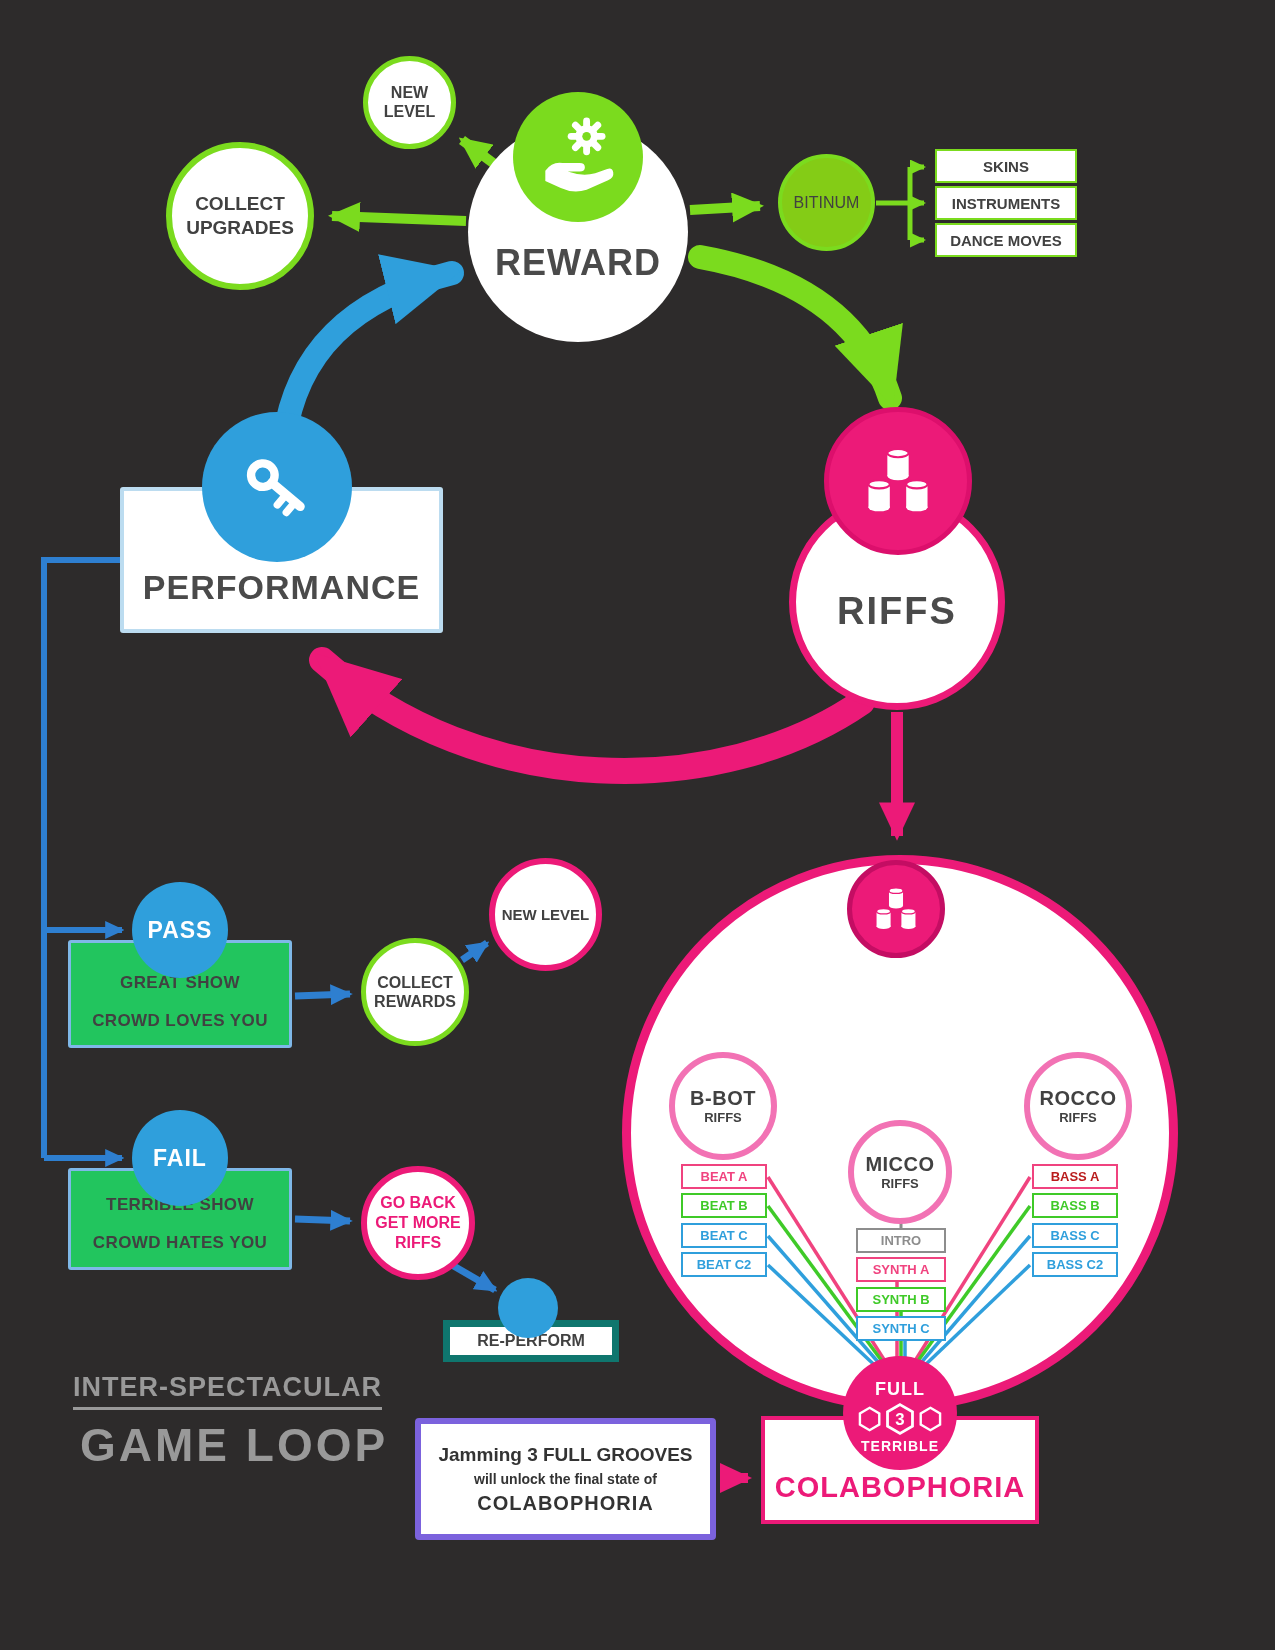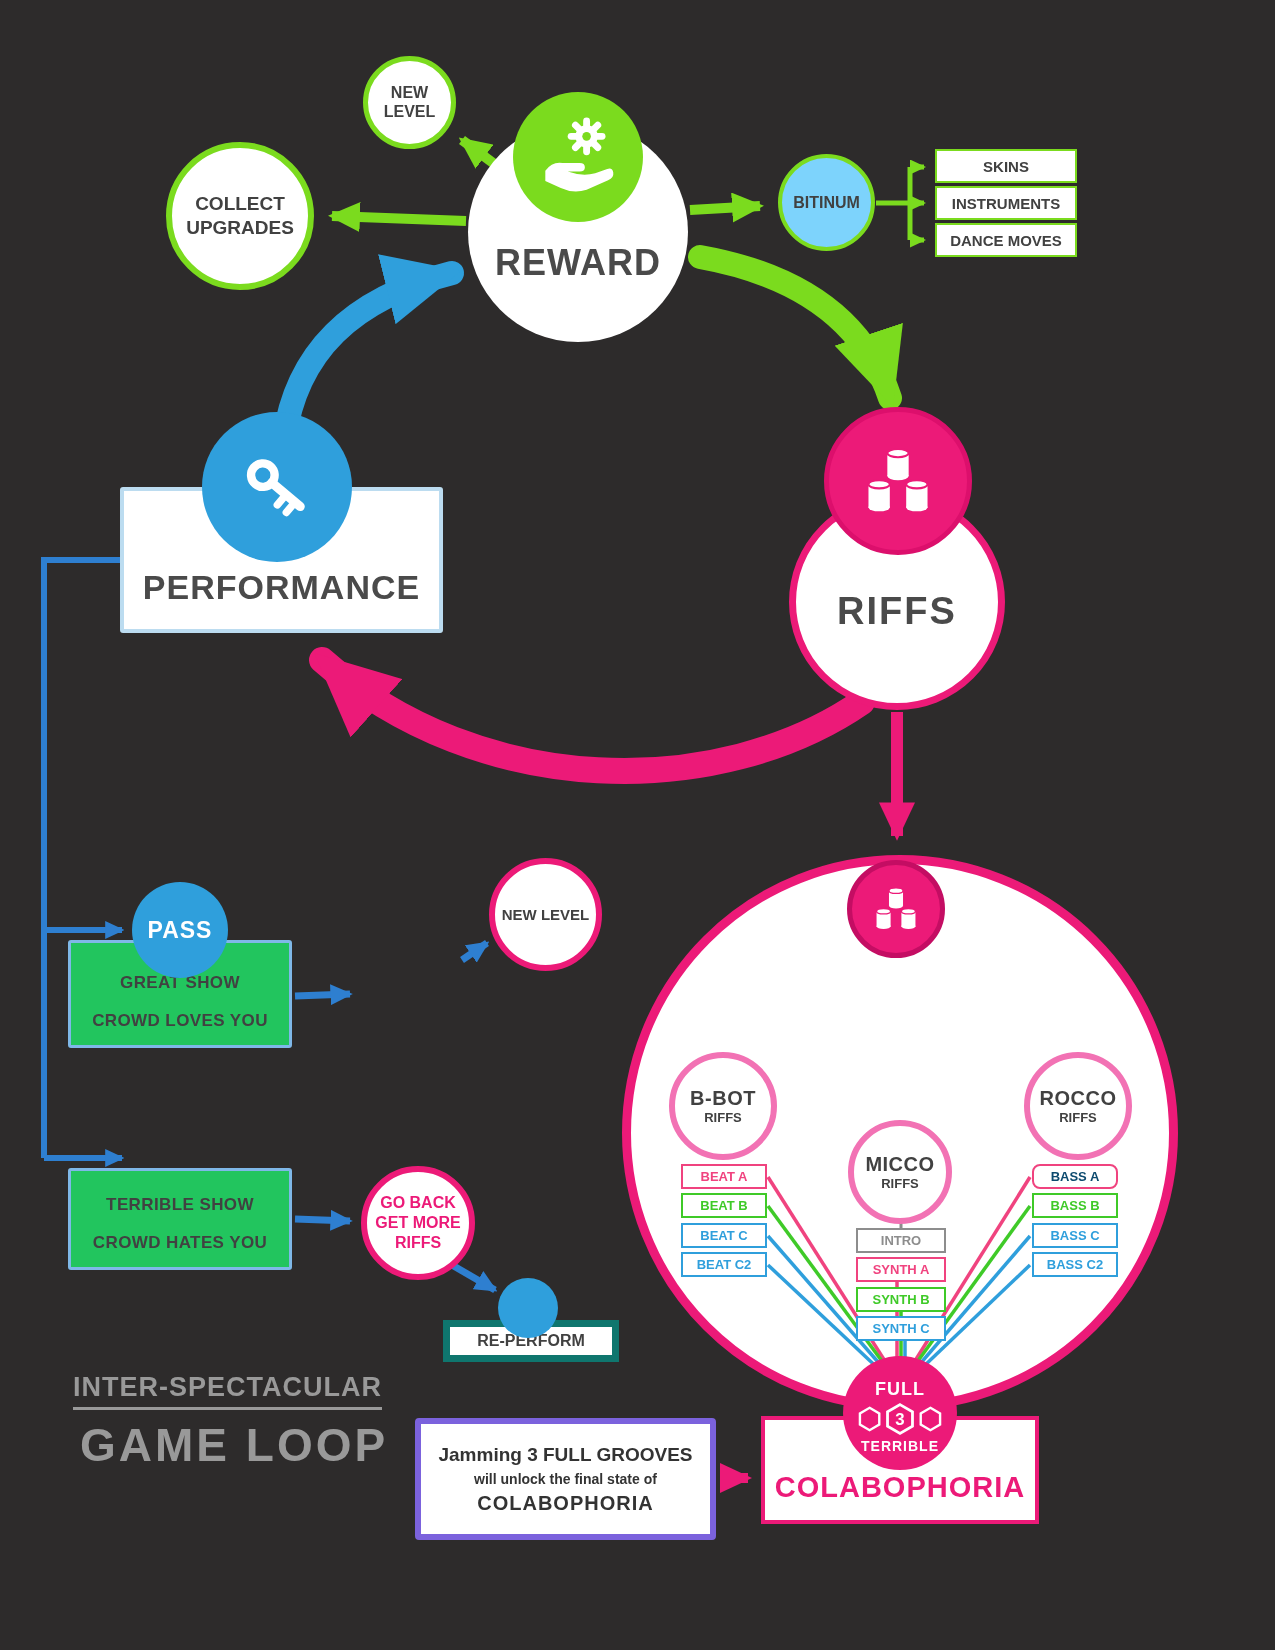--- a/index.html
+++ b/index.html
@@ -8,21 +8,21 @@
   .canvas{position:relative;width:1275px;height:1650px;background:#2d2b2b;overflow:hidden}
   .node{position:absolute}
   .circle{border-radius:50%;display:flex;flex-direction:column;align-items:center;justify-content:center;text-align:center}
   .wires{position:absolute;left:0;top:0;z-index:1}
   
   .new-level-top{left:363px;top:56px;width:93px;height:93px;background:#fff;border:5px solid #7bdb1e;font-weight:bold;font-size:16px;color:#414141;line-height:1.15;z-index:2}
   .reward-big{left:468px;top:122px;width:220px;height:220px;background:#fff;justify-content:flex-end;padding-bottom:58px;z-index:2}
   .reward-label{font-size:36px;font-weight:bold;color:#4a4a4a;letter-spacing:1px}
   .reward-icon{left:513px;top:92px;width:130px;height:130px;background:#7bdb1e;z-index:3}
   .spacebus{left:166px;top:142px;width:148px;height:148px;background:#fff;border:6px solid #7bdb1e;font-weight:bold;font-size:19px;color:#414141;line-height:1.25;padding:0 10px;z-index:2}
-  .bitinum{left:778px;top:154px;width:97px;height:97px;background:#7dd3fc;border:4px solid #7bdb1e;font-weight:bold;font-size:16px;color:#414141;z-index:2}
+  .bitinum{left:778px;top:154px;width:97px;height:97px;background:#84cc16;border:4px solid #7bdb1e;font-weight:normal;font-size:16px;color:#414141;z-index:2}
   .bit-box{position:absolute;left:935px;width:142px;height:34px;background:#fff;border:2px solid #7bdb1e;display:flex;align-items:center;justify-content:center;font-weight:bold;font-size:15px;color:#414141;z-index:2}
   .bit0{top:149px}.bit1{top:186px}.bit2{top:223px}
   
   .performance-box{left:120px;top:487px;width:323px;height:146px;background:#fff;border:4px solid #bcdcf0;border-radius:3px;display:flex;align-items:flex-end;justify-content:center;padding-bottom:22px;z-index:2}
   .performance-label{font-size:34px;font-weight:bold;color:#4a4a4a;letter-spacing:1px}
   .performance-icon{left:202px;top:412px;width:150px;height:150px;background:#2f9fdc;z-index:3}
   .riffs-big{left:789px;top:494px;width:216px;height:216px;background:#fff;border:7px solid #ec1a78;justify-content:flex-end;padding-bottom:70px;z-index:2}
   .riffs-label{font-size:38px;font-weight:bold;color:#4a4a4a;letter-spacing:2px}
   .riffs-icon{left:824px;top:407px;width:148px;height:148px;background:#ec1a78;border:5px solid #dc0f6c;z-index:3}
   
@@ -196,24 +196,30 @@
     </svg>
   </div>
 
   <div class="node circle pass-circle">
     <span>PASS</span>
   </div>
   <div class="node result-box pass-box">
     <div class="box-line">GREAT SHOW</div>
     <div class="box-line">CROWD LOVES YOU</div>
   </div>
+  <div class="node circle collect">
+    <span>COLLECT REWARDS</span>
+  </div>
   <div class="node circle newlevel2">
     <span>NEW LEVEL</span>
   </div>
 
+  <div class="node circle fail-circle">
+    <span>FAIL</span>
+  </div>
   <div class="node result-box fail-box">
     <div class="box-line">TERRIBLE SHOW</div>
     <div class="box-line">CROWD HATES YOU</div>
   </div>
   <div class="node circle goback">
     <span>GO BACK GET MORE RIFFS</span>
   </div>
   <div class="node circle reperform-circle"></div>
   <div class="node reperform-box">
     <span>RE-PERFORM</span>
@@ -254,21 +260,21 @@
   </div>
 
   <div class="riff-box bb0" style="border-color: rgb(240, 67, 127); color: rgb(240, 67, 127);">BEAT A</div>
   <div class="riff-box bb1" style="border-color: rgb(63, 202, 40); color: rgb(63, 202, 40);">BEAT B</div>
   <div class="riff-box bb2" style="border-color: rgb(47, 159, 220); color: rgb(47, 159, 220);">BEAT C</div>
   <div class="riff-box bb3" style="border-color: rgb(47, 159, 220); color: rgb(47, 159, 220);">BEAT C2</div>
   <div class="riff-box mi0" style="border-color: rgb(141, 141, 141); color: rgb(141, 141, 141);">INTRO</div>
   <div class="riff-box mi1" style="border-color: rgb(240, 67, 127); color: rgb(240, 67, 127);">SYNTH A</div>
   <div class="riff-box mi2" style="border-color: rgb(63, 202, 40); color: rgb(63, 202, 40);">SYNTH B</div>
   <div class="riff-box mi3" style="border-color: rgb(47, 159, 220); color: rgb(47, 159, 220);">SYNTH C</div>
-  <div class="riff-box ro0" style="border-color: rgb(240, 67, 127); color: #0c4a6e; border-radius: 8px;">BASS A</div>
+  <div class="riff-box ro0" style="border-color: rgb(240, 67, 127); color: #b91c1c;">BASS A</div>
   <div class="riff-box ro1" style="border-color: rgb(63, 202, 40); color: rgb(63, 202, 40);">BASS B</div>
   <div class="riff-box ro2" style="border-color: rgb(47, 159, 220); color: rgb(47, 159, 220);">BASS C</div>
   <div class="riff-box ro3" style="border-color: rgb(47, 159, 220); color: rgb(47, 159, 220);">BASS C2</div>
 
   <div class="node circle badge">
     <span class="badge-top">FULL</span>
     <svg width="104" height="38" viewBox="0 0 130 44">
       <polygon points="27,8 39.1,15 39.1,29 27,36 14.9,29 14.9,15" fill="none" stroke="#fff" stroke-width="3"></polygon>
       <polygon points="65,4 80.6,13 80.6,31 65,40 49.4,31 49.4,13" fill="none" stroke="#fff" stroke-width="3.5"></polygon>
       <polygon points="103,8 115.1,15 115.1,29 103,36 90.9,29 90.9,15" fill="none" stroke="#fff" stroke-width="3"></polygon>

